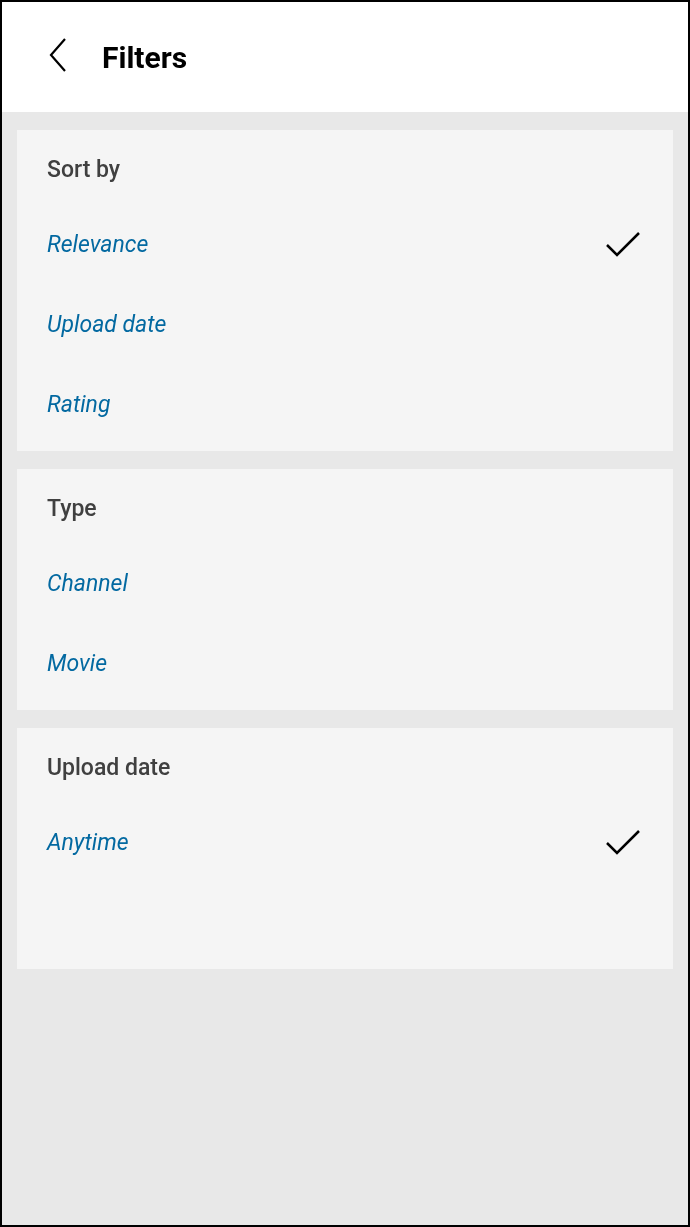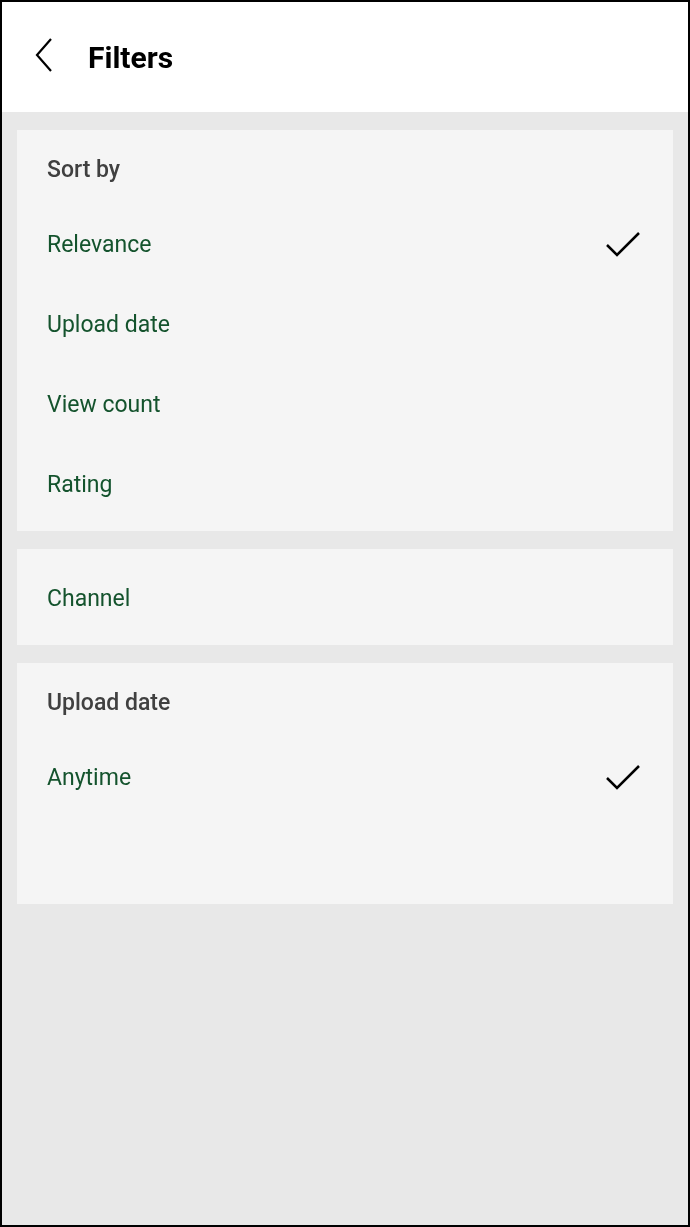--- a/index.html
+++ b/index.html
@@ -7,21 +7,21 @@
   body {
     font-family: -apple-system, BlinkMacSystemFont, "Segoe UI", Roboto, Arial, sans-serif;
     background: #fff;
     border: 2px solid #000;
     overflow: hidden;
   }
   .header {
     display: flex;
     align-items: center;
     height: 110px;
-    padding-left: 22px;
+    padding-left: 36px;
     background: #fff;
   }
   .back-btn {
     width: 40px;
     height: 40px;
     display: flex;
     align-items: center;
     justify-content: center;
     cursor: pointer;
   }
@@ -54,21 +54,22 @@
     align-items: center;
     justify-content: space-between;
     height: 46px;
     margin-bottom: 34px;
     cursor: pointer;
   }
   .option:last-child { margin-bottom: 6px; }
   .option-label {
     font-size: 23px;
     font-weight: 400;
-    color: #14532d;
+    color: #0369a1;
+    font-style: italic;
   }
   .check {
     width: 40px;
     height: 30px;
     display: none;
   }
   .option.selected .check { display: block; }
   .check svg { width: 40px; height: 30px; }
 </style>
 </head>
@@ -95,32 +96,33 @@
         <svg viewBox="0 0 40 30" fill="none" stroke="#000" stroke-width="2.5">
             <polyline points="4,16 14,26 36,4"></polyline>
           </svg>
       </span>
     </div>
     <div class="option">
       <span class="option-label">Upload date</span>
 
     </div>
     <div class="option">
-      <span class="option-label">View count</span>
-
-    </div>
-    <div class="option">
       <span class="option-label">Rating</span>
 
     </div>
   </div>
 
   <div class="group">
+    <div class="group-title">Type</div>
     <div class="option">
       <span class="option-label">Channel</span>
+
+    </div>
+    <div class="option">
+      <span class="option-label">Movie</span>
 
     </div>
   </div>
 
   <div class="group">
     <div class="group-title">Upload date</div>
     <div class="option selected">
       <span class="option-label">Anytime</span>
       <span class="check">
         <svg viewBox="0 0 40 30" fill="none" stroke="#000" stroke-width="2.5">

